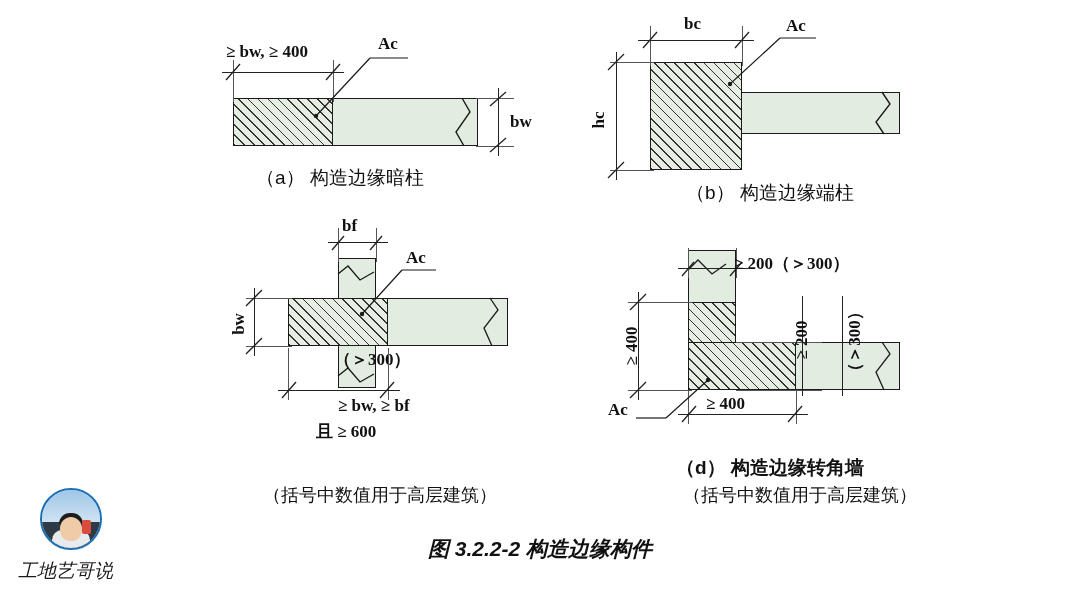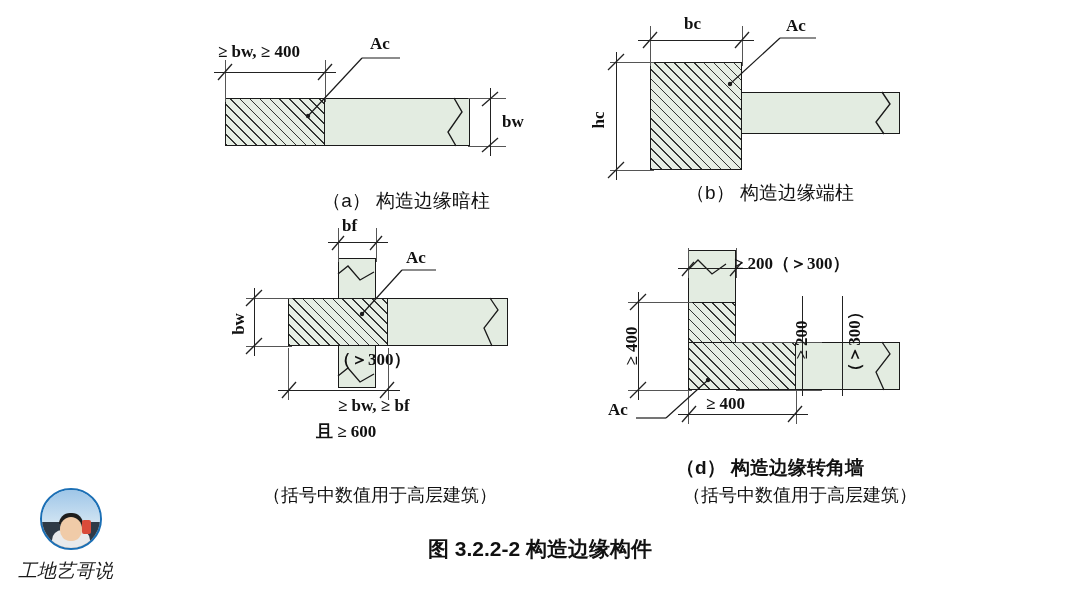--- a/index.html
+++ b/index.html
@@ -83,21 +83,21 @@
     font-size:19px;
     color:#1a1a1a;
     white-space:nowrap;
   }
 </style>
 </head>
 <body>
 
 <div class="page">
 
-  <div class="panel" style="left:190px;top:20px;width:300px;height:170px;">
+  <div class="panel" style="left:198px;top:20px;width:300px;height:170px;">
 
     <div class="rect fillgreen" style="left:35px;top:78px;width:245px;height:48px;"></div>
 
     <div class="hatch" style="left:35px;top:78px;width:100px;height:48px;"></div>
 
     <svg class="ov" width="300" height="170">
       <polyline points="264,78 272,92 258,112 266,126" fill="none" stroke="#1a1a1a" stroke-width="1.4"></polyline>
     </svg>
 
     <div class="ext" style="left:35px;top:40px;height:42px;"></div>
@@ -119,21 +119,21 @@
     <div class="exth" style="left:278px;top:78px;width:38px;"></div>
     <div class="exth" style="left:278px;top:126px;width:38px;"></div>
     <div class="dimv" style="left:300px;top:68px;height:68px;"></div>
     <svg class="ov" width="340" height="170">
       <line x1="292" y1="86" x2="308" y2="72" stroke="#222" stroke-width="1.3"></line>
       <line x1="292" y1="132" x2="308" y2="118" stroke="#222" stroke-width="1.3"></line>
     </svg>
     <div class="lbl" style="left:312px;top:92px;">bw</div>
   </div>
 
-  <div class="caption" style="left:190px;top:188px;width:300px;text-align:right;">（a） 构造边缘暗柱</div>
+  <div class="caption" style="left:190px;top:165px;width:300px;">（a） 构造边缘暗柱</div>
 
   <div class="panel" style="left:620px;top:14px;width:300px;height:180px;">
 
     <div class="rect fillgreen" style="left:120px;top:78px;width:160px;height:42px;"></div>
 
     <div class="hatch" style="left:30px;top:48px;width:92px;height:108px;"></div>
 
     <svg class="ov" width="300" height="180">
       <polyline points="262,78 270,90 256,108 264,120" fill="none" stroke="#1a1a1a" stroke-width="1.4"></polyline>
     </svg>
@@ -276,21 +276,21 @@
       <line x1="78" y1="140" x2="36" y2="178" stroke="#1a1a1a" stroke-width="1.2"></line>
       <line x1="36" y1="178" x2="6" y2="178" stroke="#1a1a1a" stroke-width="1.2"></line>
       <circle cx="78" cy="140" r="2.2" fill="#1a1a1a"></circle>
     </svg>
     <div class="lbl" style="left:-22px;top:160px;">Ac</div>
   </div>
 
   <div class="caption" style="left:560px;top:455px;width:420px;font-weight:bold;">（d） 构造边缘转角墙</div>
   <div class="caption sub" style="left:570px;top:483px;width:460px;">（括号中数值用于高层建筑）</div>
 
-  <div class="figtitle" style="top:535px;">图 3.2.2-2 构造边缘构件</div>
+  <div class="figtitle" style="top:535px;font-style:italic;">图 3.2.2-2 构造边缘构件</div>
 
   <div class="avatar" style="left:40px;top:488px;">
     <div class="sky"></div>
     <div class="ground"></div>
     <div class="body"></div>
     <div class="hair"></div>
     <div class="face"></div>
     <div class="phone"></div>
   </div>
   <div class="wmtext" style="left:18px;top:558px;font-style:italic;">工地艺哥说</div>

